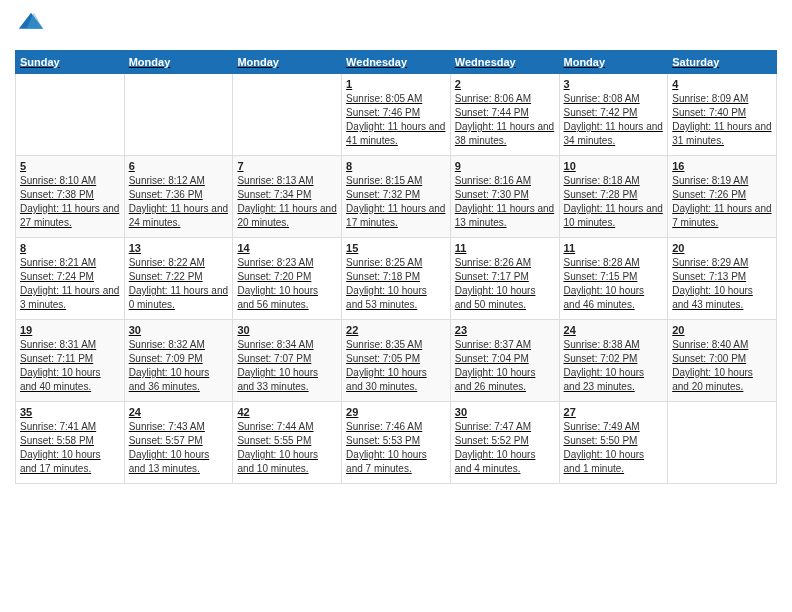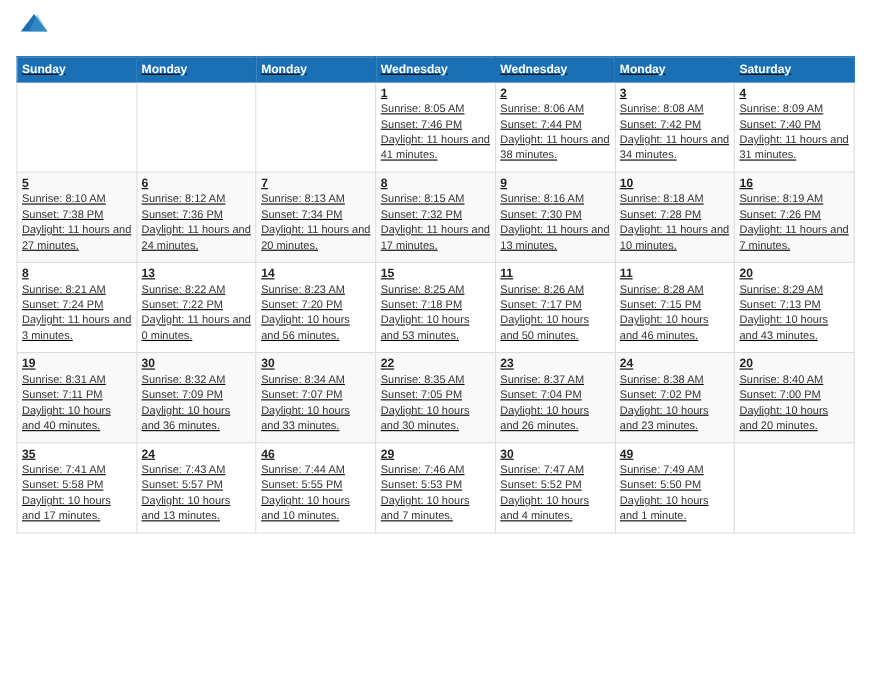--- a/index.html
+++ b/index.html
@@ -242,32 +242,32 @@
         <tr>
           <td>
             <div class="day-number">35</div>
             <div class="day-info">Sunrise: 7:41 AM<br>Sunset: 5:58 PM<br>Daylight: 10 hours and 17 minutes.</div>
           </td>
           <td>
             <div class="day-number">24</div>
             <div class="day-info">Sunrise: 7:43 AM<br>Sunset: 5:57 PM<br>Daylight: 10 hours and 13 minutes.</div>
           </td>
           <td>
-            <div class="day-number">46</div>
+            <div class="day-number">42</div>
             <div class="day-info">Sunrise: 7:44 AM<br>Sunset: 5:55 PM<br>Daylight: 10 hours and 10 minutes.</div>
           </td>
           <td>
             <div class="day-number">29</div>
             <div class="day-info">Sunrise: 7:46 AM<br>Sunset: 5:53 PM<br>Daylight: 10 hours and 7 minutes.</div>
           </td>
           <td>
             <div class="day-number">30</div>
             <div class="day-info">Sunrise: 7:47 AM<br>Sunset: 5:52 PM<br>Daylight: 10 hours and 4 minutes.</div>
           </td>
           <td>
-            <div class="day-number">49</div>
+            <div class="day-number">27</div>
             <div class="day-info">Sunrise: 7:49 AM<br>Sunset: 5:50 PM<br>Daylight: 10 hours and 1 minute.</div>
           </td>
           <td class="empty-cell"></td>
         </tr>
       </tbody>
   </table>
 </div>
 
 </body></html>

